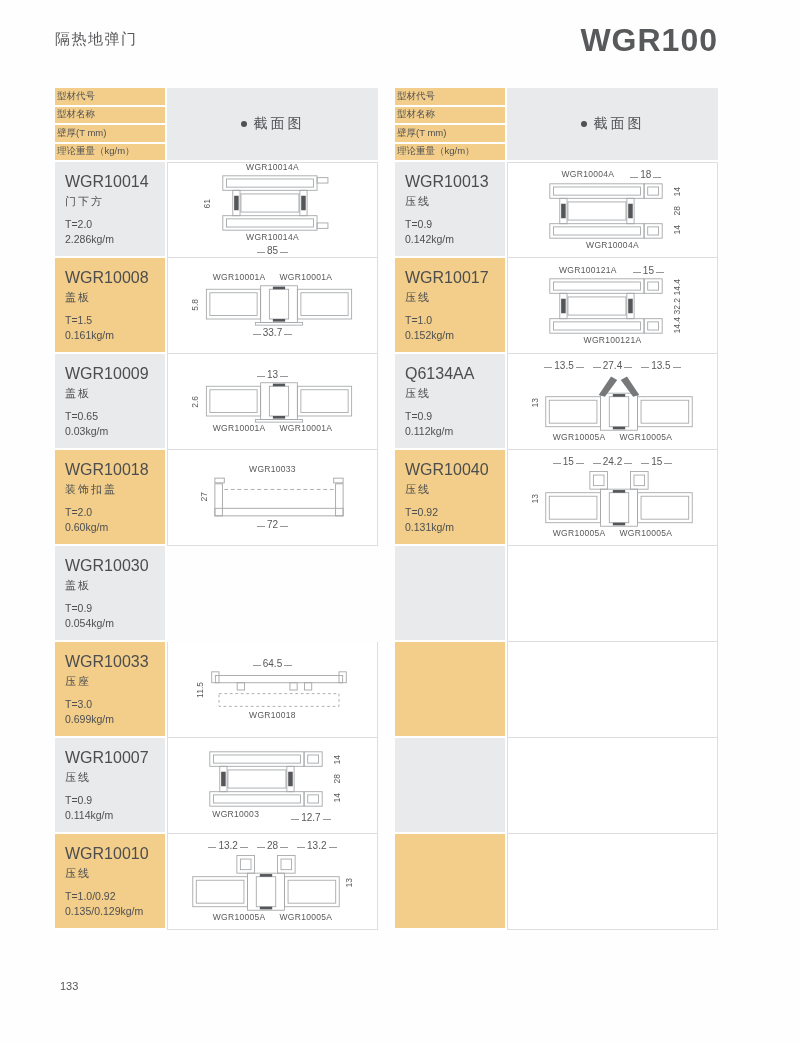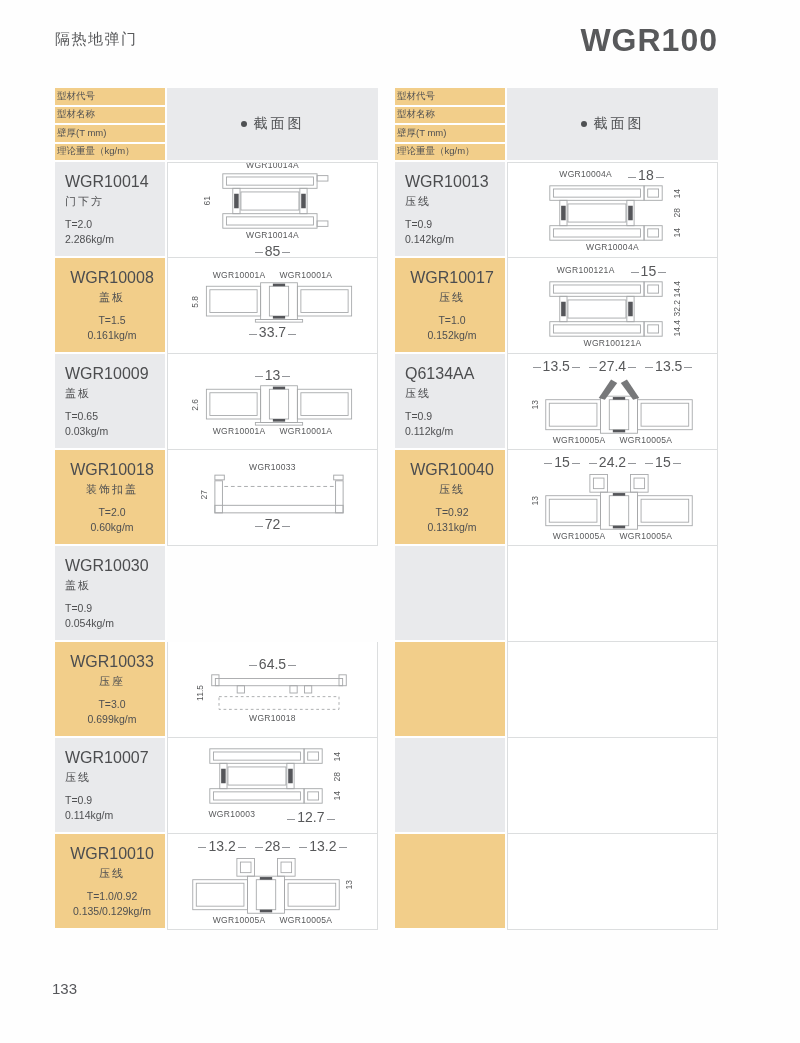--- a/index.html
+++ b/index.html
@@ -13,40 +13,40 @@
   .thead-left{width:112px;display:flex;flex-direction:column;}
   .hcell{flex:1;background:var(--yellow,#F2CE8A);border-bottom:2px solid #fff;border-right:2px solid #fff;
          display:flex;align-items:center;padding-left:2px;font-size:9.5px;color:#505052;box-sizing:border-box;}
   .thead-right{flex:1;background:var(--gray,#E9EAEC);border-bottom:2px solid #fff;display:flex;align-items:center;
          justify-content:center;font-size:14px;letter-spacing:3px;color:#4f5153;}
   .bullet{width:6px;height:6px;border-radius:50%;background:#4f5153;margin-right:7px;}
   .trow{display:flex;height:96px;}
   .cell-info{width:112px;border-bottom:2px solid #fff;border-right:2px solid #fff;box-sizing:border-box;
          padding:11px 6px 8px 10px;display:flex;flex-direction:column;}
   .cell-info.gray{background:var(--gray,#E9EAEC);}
-  .cell-info.yellow{background:var(--yellow,#F2CE8A);text-align:center;}
+  .cell-info.yellow{background:var(--yellow,#F2CE8A);}
   .pcode{font-size:16px;color:#4c4d4f;line-height:1.1;margin-bottom:3px;}
   .pname{font-size:11px;letter-spacing:2px;color:#4e4f51;}
   .spacer{flex:1;}
   .pthick,.pweight{font-size:10.5px;line-height:1.5;color:#4e4f51;}
   .cell-diagram{flex:1;background:#fff;border:1px solid #dcdedf;border-top:none;box-sizing:border-box;
          display:flex;align-items:center;justify-content:center;overflow:hidden;}
   .trow:nth-child(2) .cell-diagram{border-top:1px solid #dcdedf;}
   .diagram{display:flex;flex-direction:column;align-items:center;line-height:1.15;}
   .drow{display:flex;align-items:center;justify-content:center;gap:14px;margin:1px 0;}
   .drow.dims{gap:5px;}
   .dlabel{font-size:8.5px;color:#57585a;letter-spacing:.3px;white-space:nowrap;}
-  .hdim{font-size:14px;color:#57585a;display:inline-flex;align-items:center;white-space:nowrap;}
+  .hdim{font-size:10px;color:#57585a;display:inline-flex;align-items:center;white-space:nowrap;}
   .hdim::before,.hdim::after{content:"";width:8px;height:4px;border-bottom:1px solid #94969a;margin:0 2px;}
   .brdim{margin-left:16px;transform:translateY(3px);}
   .mid{display:flex;align-items:center;gap:4px;}
   .vcol{display:flex;flex-direction:column;justify-content:space-around;align-items:center;align-self:stretch;}
   .vdim{font-size:8.5px;color:#57585a;writing-mode:vertical-rl;transform:rotate(180deg);}
   .svgbox{display:flex;align-items:center;justify-content:center;}
-  .page-number{position:absolute;left:52px;top:980px;font-size:15px;color:#55565a;}
+  .page-number{position:absolute;left:60px;top:980px;font-size:11px;color:#55565a;}
 </style>
 </head>
 <body>
 
 <div class="page">
   <div class="category-title">隔热地弹门</div>
   <div class="series-title">WGR100</div>
   <div class="tables" id="tables">
       <div class="ptable">
         <div class="thead">

